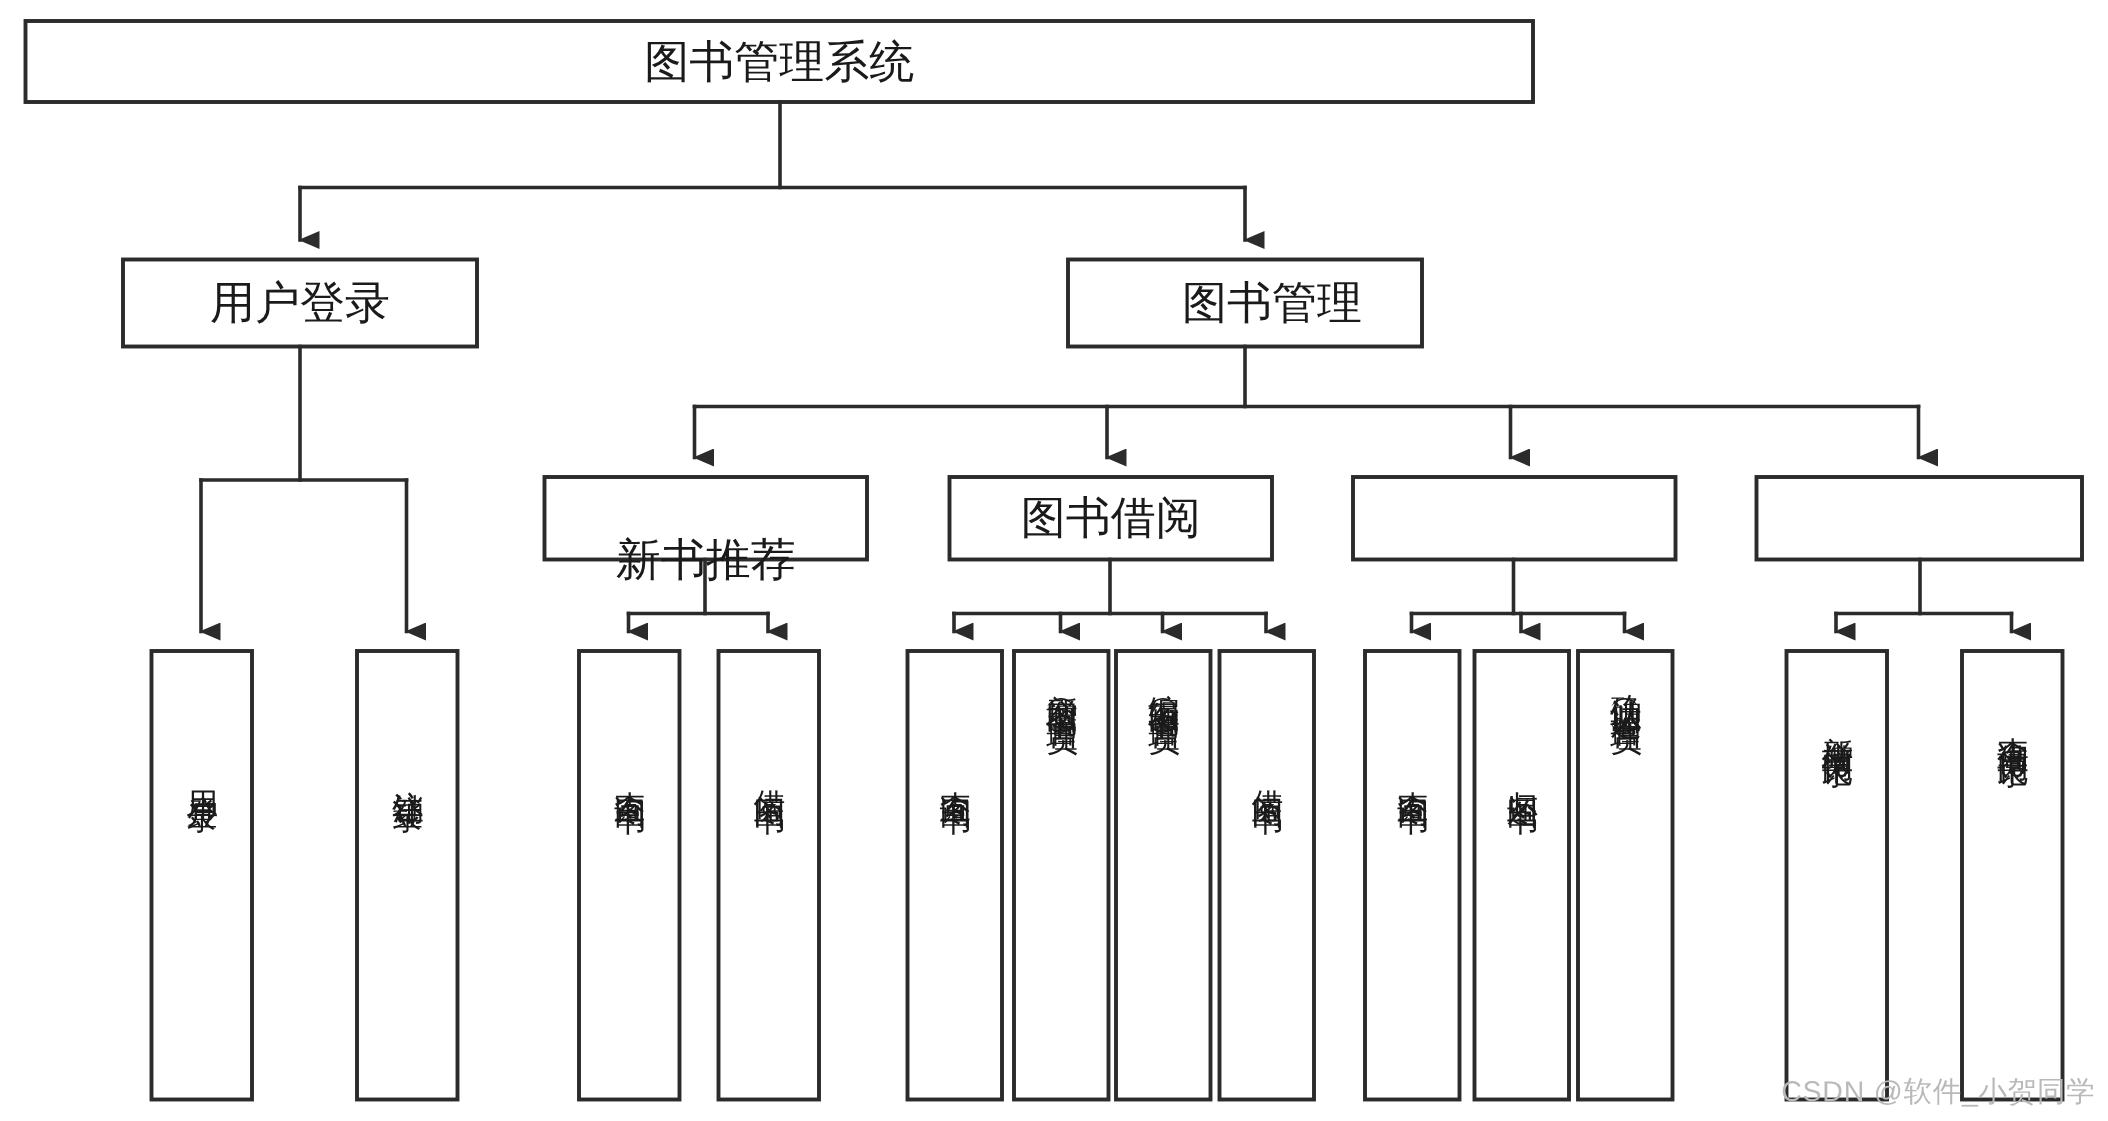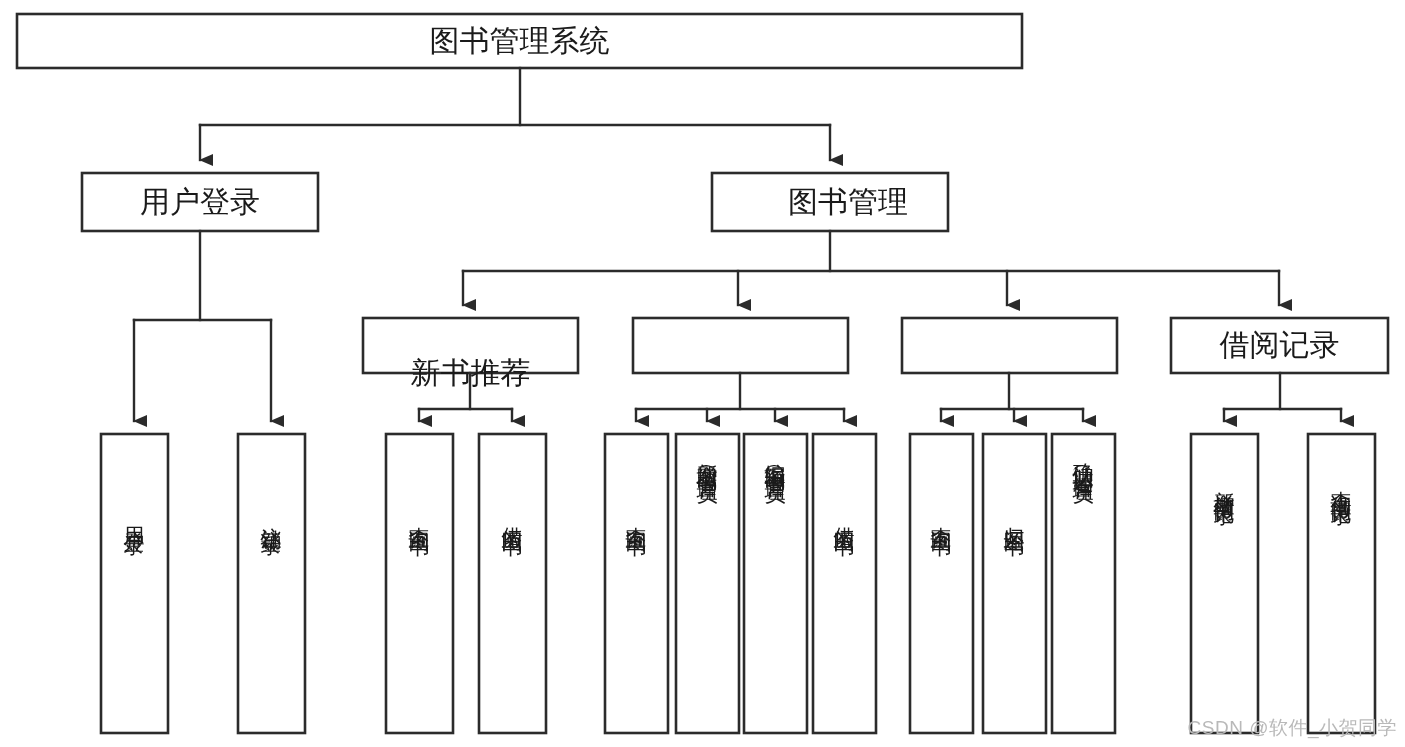--- a/index.html
+++ b/index.html
@@ -178,25 +178,25 @@
   </div>
 
   <div class="hlabel-wrap" style="left:712px; top:173px; width:200px; height:58px;margin-left:36px;">
     <span class="hlabel-text">图书管理</span>
   </div>
 
   <div class="hlabel-wrap" style="left:363px; top:326px; width:215px; height:55px;margin-top:20px;">
     <span class="hlabel-text">新书推荐</span>
   </div>
 
-
-
-  <div class="hlabel-wrap" style="left:1171px; top:318px; width:217px; height:55px;">
-    <span class="hlabel-text">借阅记录</span>
-  </div>
+  <div class="hlabel-wrap" style="left:633px; top:318px; width:215px; height:55px;">
+    <span class="hlabel-text">图书借阅</span>
+  </div>
+
+
 
   <div class="vlabel-wrap" style="left:101px; top:434px; width:67px; height:299px; padding-top:76px;">
     <span class="vlabel-text">用户登录</span>
   </div>
 
   <div class="vlabel-wrap" style="left:238px; top:434px; width:67px; height:299px; padding-top:76px;">
     <span class="vlabel-text">注销登录</span>
   </div>
 
   <div class="vlabel-wrap" style="left:386px; top:434px; width:67px; height:299px; padding-top:76px;">

